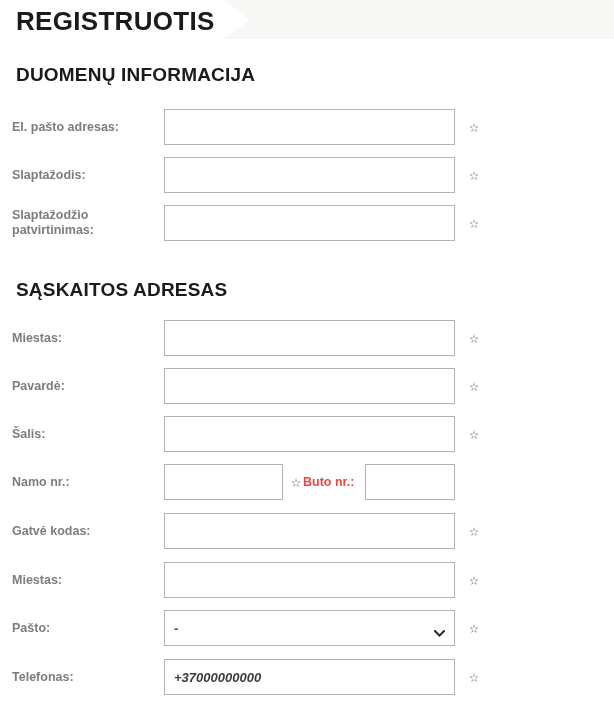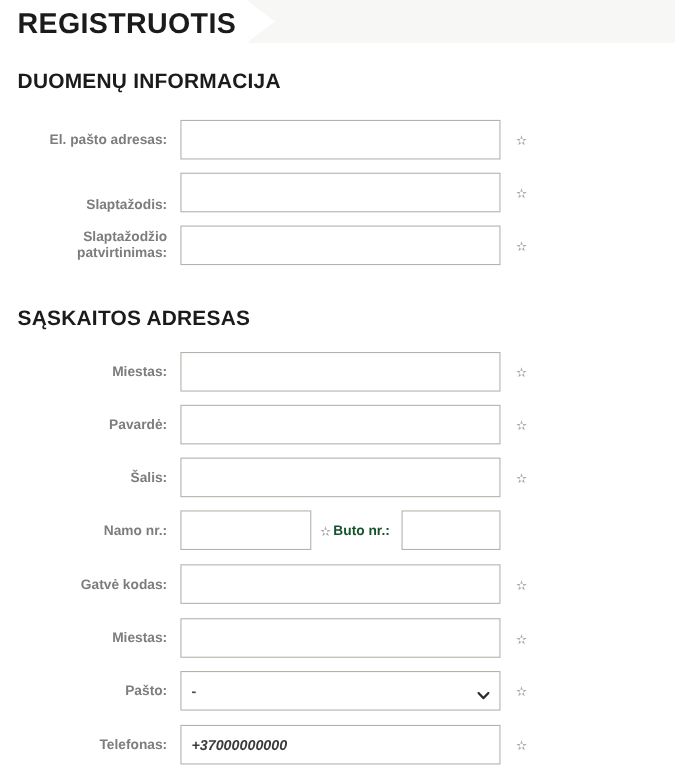--- a/index.html
+++ b/index.html
@@ -64,21 +64,21 @@
     position: absolute;
     left: 0;
     width: 614px;
     height: 0;
   }
   .f-label {
     position: absolute;
     right: auto;
     width: 140px;
     left: 12px;
-    text-align: right;
+    text-align: left;
     font-size: 12.5px;
     font-weight: 700;
     color: #7d7d7d;
     line-height: 15px;
   }
   .f-label.two-line { line-height: 15px; }
 
   .f-input {
     position: absolute;
     left: 164px;
@@ -136,21 +136,21 @@
     left: 291px;
     font-size: 12px;
     color: #a8a8a8;
     line-height: 12px;
   }
   .inline-label {
     position: absolute;
     left: 303px;
     font-size: 12.5px;
     font-weight: 700;
-    color: #14532d;
+    color: #ef4444;
     line-height: 15px;
     white-space: nowrap;
     text-align: center;
   }
 </style>
 </head>
 <body>
 
 <div class="banner">
   <div class="banner-strip"></div>
@@ -159,21 +159,21 @@
 
 <div class="section-title" id="sec-account">DUOMENŲ INFORMACIJA</div>
 
 <div class="row" style="top:109px">
   <div class="f-label" style="top:11px">El. pašto adresas:</div>
   <input class="f-input" type="text" style="top: 0px;" value="">
   <span class="req-star after-input" style="top:13px">✫</span>
 </div>
 
 <div class="row" style="top:157px">
-  <div class="f-label" style="top:22px">Slaptažodis:</div>
+  <div class="f-label" style="top:11px">Slaptažodis:</div>
   <input class="f-input" type="password" style="top: 0px;" value="">
   <span class="req-star after-input" style="top:13px">✫</span>
 </div>
 
 <div class="row" style="top:205px">
   <div class="f-label two-line" style="top:3px">Slaptažodžio patvirtinimas:</div>
   <input class="f-input" type="password" style="top: 0px;" value="">
   <span class="req-star after-input" style="top:13px">✫</span>
 </div>
 

